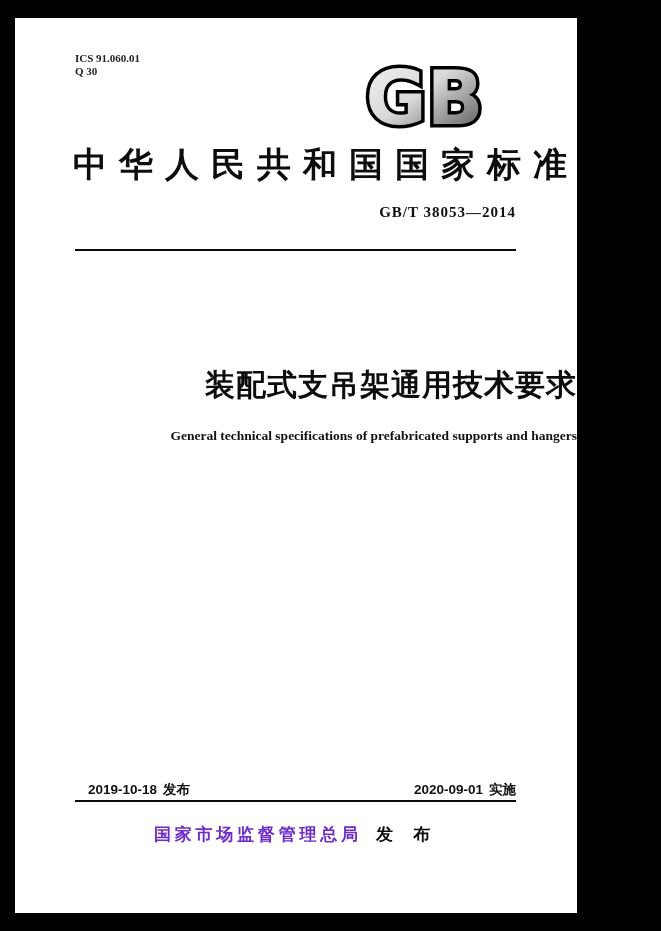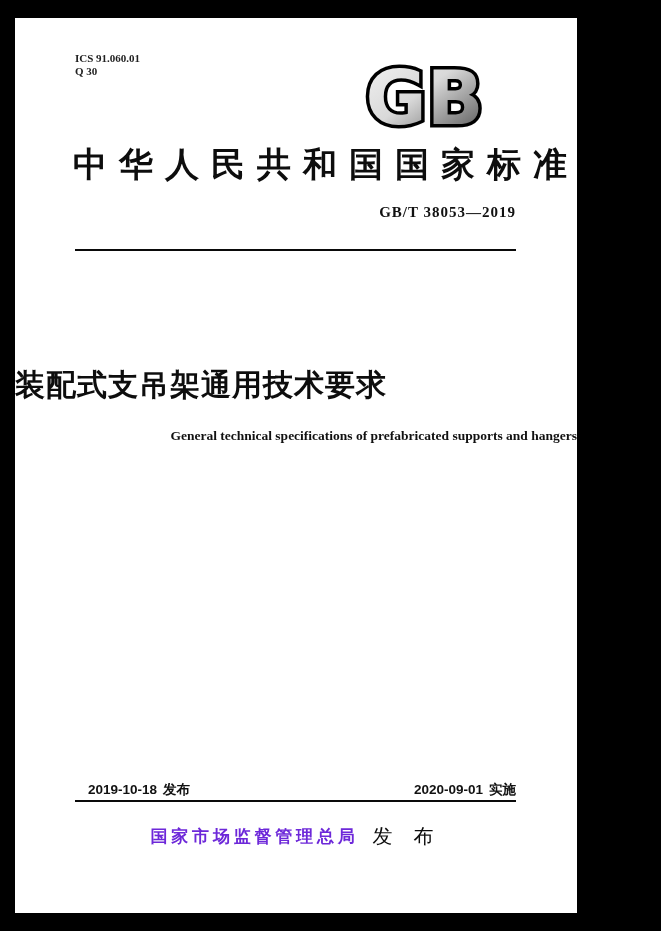--- a/index.html
+++ b/index.html
@@ -29,21 +29,21 @@
     position:absolute;right:61px;top:186px;
     font-family:"Liberation Serif", serif;
     font-weight:bold;font-size:15px;letter-spacing:1px;color:#111;
   }
   .rule{
     position:absolute;left:60px;right:61px;height:2px;background:#0a0a0a;
   }
   .rule-top{top:231px;}
   .rule-bottom{top:782px;}
   .title-zh{
-    position:absolute;left:0;right:0;top:347px;text-align:left;
+    position:absolute;left:0;right:0;top:347px;text-align:right;
     font-family:"Liberation Sans", sans-serif;
     font-weight:bold;font-size:30px;letter-spacing:1px;color:#0d0d0d;
   }
   .title-en{
     position:absolute;left:0;right:0;top:410px;text-align:right;
     font-family:"Liberation Serif", serif;
     font-weight:bold;font-size:13.5px;color:#111;
   }
   .dates-row{
     position:absolute;left:60px;right:61px;top:763px;
@@ -58,21 +58,21 @@
   }
   .issuer-lines{
     font-family:"Liberation Serif", serif;
     font-weight:bold;font-size:17px;line-height:19px;color:#6d28d9;
     text-align:center;white-space:nowrap;
   }
   .issuer-line1{letter-spacing:3.8px;}
   .issuer-line2{letter-spacing:0;}
   .publish-label{
     font-family:"Liberation Serif", serif;
-    font-weight:normal;font-size:20px;letter-spacing:8px;color:#0d0d0d;
+    font-weight:bold;font-size:17px;letter-spacing:8px;color:#0d0d0d;
     white-space:nowrap;
   }
 </style>
 </head>
 <body>
 
 <div class="frame">
   <div class="sheet">
 
     <div class="ics-block">
@@ -86,21 +86,21 @@
           <stop offset="0" stop-color="#f4f4f4"></stop>
           <stop offset="0.45" stop-color="#d9d9d9"></stop>
           <stop offset="1" stop-color="#4a4a4a"></stop>
         </linearGradient>
       </defs>
       <text x="63.5" y="64" text-anchor="middle" font-family="'DejaVu Sans', sans-serif" font-size="74" font-weight="bold" textLength="118" lengthAdjust="spacingAndGlyphs" fill="url(#bevel)" stroke="#000" stroke-width="7" paint-order="stroke">GB</text>
     </svg>
 
     <div class="std-name">中华人民共和国国家标准</div>
 
-    <div class="std-number">GB/T 38053—2019</div>
+    <div class="std-number">GB/T 38053—2014</div>
 
     <div class="rule rule-top"></div>
 
     <div class="title-zh">装配式支吊架通用技术要求</div>
 
     <div class="title-en">General technical specifications of prefabricated supports and hangers</div>
 
     <div class="dates-row">
       <div>
         <span class="dt">2019-10-18</span><span>发布</span>

